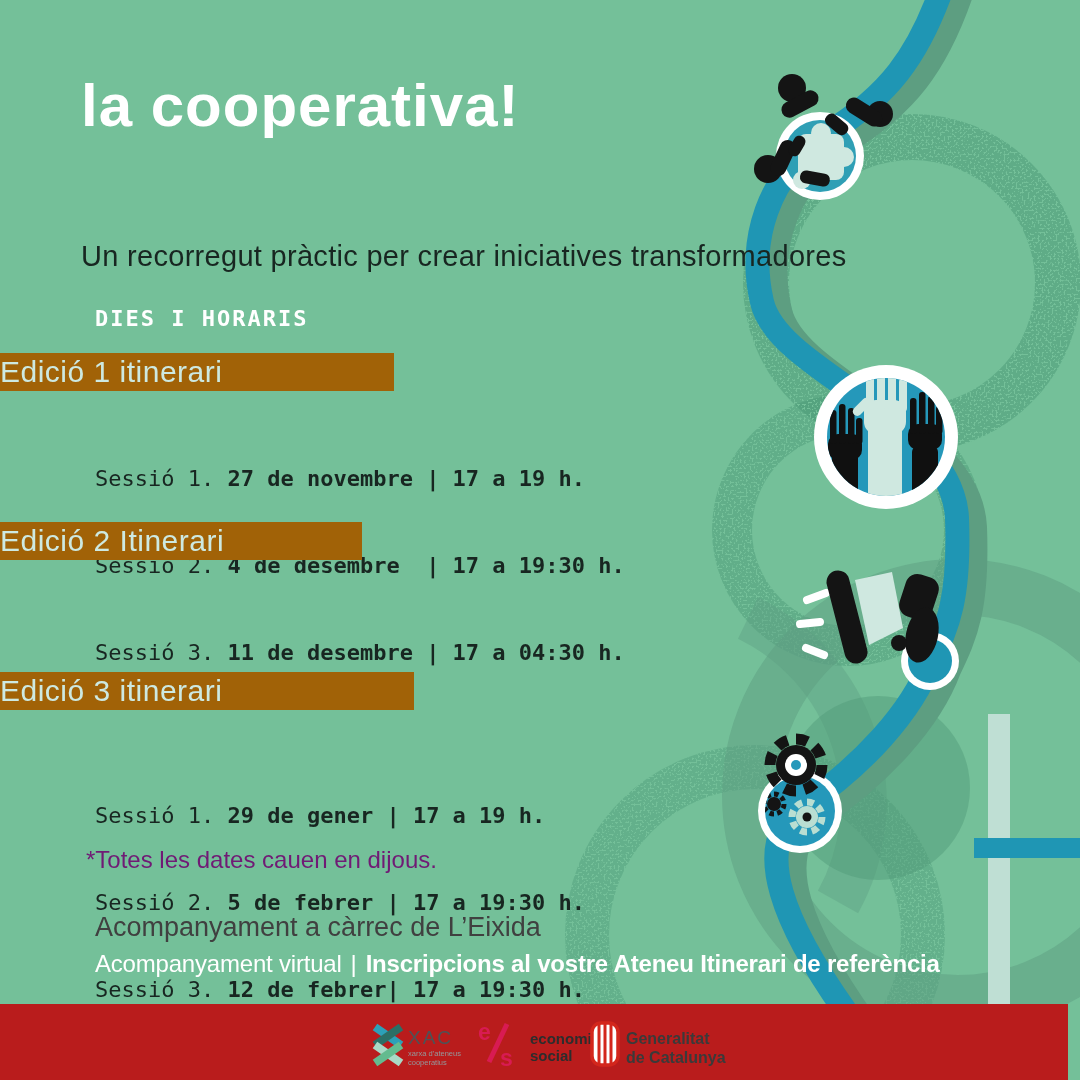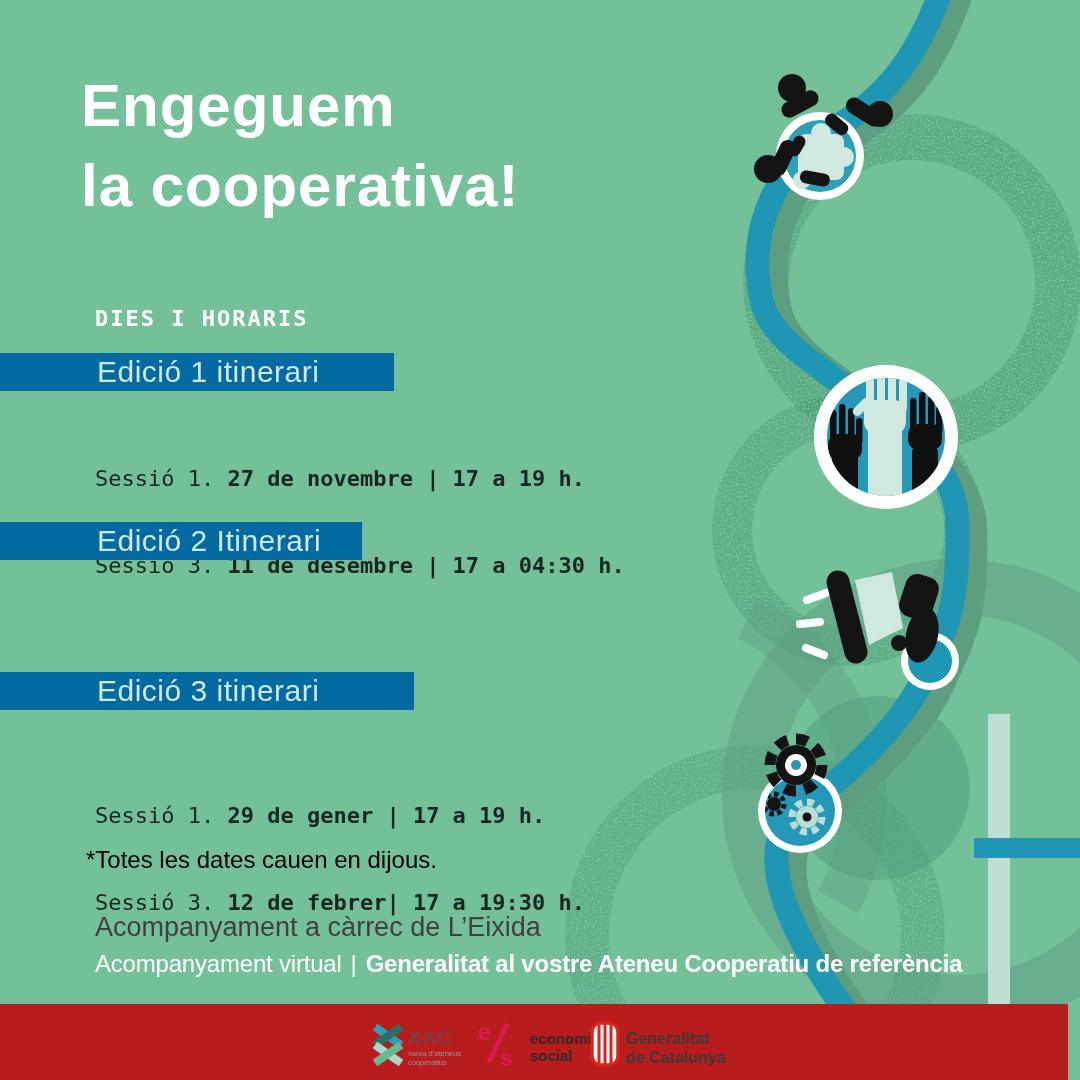--- a/index.html
+++ b/index.html
@@ -7,29 +7,29 @@
     width:1080px;height:1080px;position:relative;overflow:hidden;
     background:#74c099;
     font-family:"Liberation Sans",sans-serif;
   }
   .abs{position:absolute}
   .decor{position:absolute;top:0;left:0;z-index:0}
   .content{position:absolute;inset:0;z-index:1}
   .title{left:81px;top:66px;font-size:60px;line-height:80px;font-weight:600;color:#ffffff;letter-spacing:1px}
   .subtitle{left:81px;top:240px;font-size:29px;font-weight:500;color:#182621;letter-spacing:.3px}
   .dies{left:95px;top:306px;font-family:"DejaVu Sans Mono",monospace;font-weight:bold;font-size:22px;color:#ffffff;letter-spacing:2px}
-  .edbar{position:absolute;left:0;height:38px;background:#0369a1;box-sizing:border-box;padding-left:97px;
+  .edbar{position:absolute;left:0;height:38px;background:#a16207;box-sizing:border-box;
          color:#cde9e1;font-size:30px;line-height:38px;font-weight:500;letter-spacing:.5px}
   .b1{top:353px;width:394px}
   .b2{top:522px;width:362px}
   .b3{top:672px;width:414px}
   .sessions{position:absolute;left:95px;font-family:"DejaVu Sans Mono",monospace;font-size:22px;line-height:29px;color:#182621;white-space:pre}
   .s1{top:406px}.s2{top:576px}.s3{top:743px}
   .sessions b{font-weight:bold}
-  .footnote{left:86px;top:846px;font-size:24px;color:#000000;font-weight:500}
+  .footnote{left:86px;top:846px;font-size:24px;color:#701a75;font-weight:500}
   .support1{left:95px;top:912px;font-size:27px;color:#404040;font-weight:500}
   .support2{left:95px;top:950px;font-size:24px;color:#ffffff;letter-spacing:-.2px}
   .support2 .sep{padding:0 9px;font-weight:300}
   .support2 b{font-weight:700}
   .footerbar{position:absolute;left:0;top:1004px;width:1068px;height:76px;background:#b91c1c;z-index:2}
   .footerbar svg{display:block}
 </style>
 </head>
 <body>
 
@@ -149,53 +149,55 @@
 
   <g>
     <rect x="988" y="714" width="22" height="290" fill="#bfdfd4"></rect>
     <rect x="974" y="838" width="106" height="20" fill="#1f96b4"></rect>
   </g>
 </svg>
 
 <div class="content">
 
   <div class="abs title">
-    <div>Engeguem</div>
     <div>la cooperativa!</div>
   </div>
 
+  <div class="abs subtitle">Un recorregut pràctic per crear iniciatives transformadores</div>
 
   <div class="abs dies">DIES I HORARIS</div>
 
   <div class="edbar b1">
     <span>Edició 1 itinerari</span>
   </div>
   <div class="sessions s1">
     <div><span>Sessió 1. </span><b>27 de novembre | 17 a 19 h.</b></div>
+    <div><span>Sessió 2. </span><b>4 de desembre  | 17 a 19:30 h.</b></div>
     <div><span>Sessió 3. </span><b>11 de desembre | 17 a 04:30 h.</b></div>
   </div>
 
   <div class="edbar b2">
     <span>Edició 2 Itinerari</span>
   </div>
 
   <div class="edbar b3">
     <span>Edició 3 itinerari</span>
   </div>
   <div class="sessions s3">
     <div><span>Sessió 1. </span><b>29 de gener | 17 a 19 h.</b></div>
+    <div><span>Sessió 2. </span><b>5 de febrer | 17 a 19:30 h.</b></div>
     <div><span>Sessió 3. </span><b>12 de febrer| 17 a 19:30 h.</b></div>
   </div>
 
   <div class="abs footnote">*Totes les dates cauen en dijous.</div>
 
   <div class="abs support1">Acompanyament a càrrec de L’Eixida</div>
 
   <div class="abs support2">
-    <span>Acompanyament virtual</span><span class="sep">|</span><b>Generalitat al vostre Ateneu Cooperatiu de referència</b>
+    <span>Acompanyament virtual</span><span class="sep">|</span><b>Inscripcions al vostre Ateneu Itinerari de referència</b>
   </div>
 </div>
 
 <div class="footerbar">
   <svg width="1080" height="76" viewBox="0 0 1080 76">
 
     <g>
       <g stroke-width="8" fill="none">
         <path d="M 375,23 L 401,41" stroke="#2da0b8"></path>
         <path d="M 401,23 L 375,41" stroke="#2b6f66"></path>

